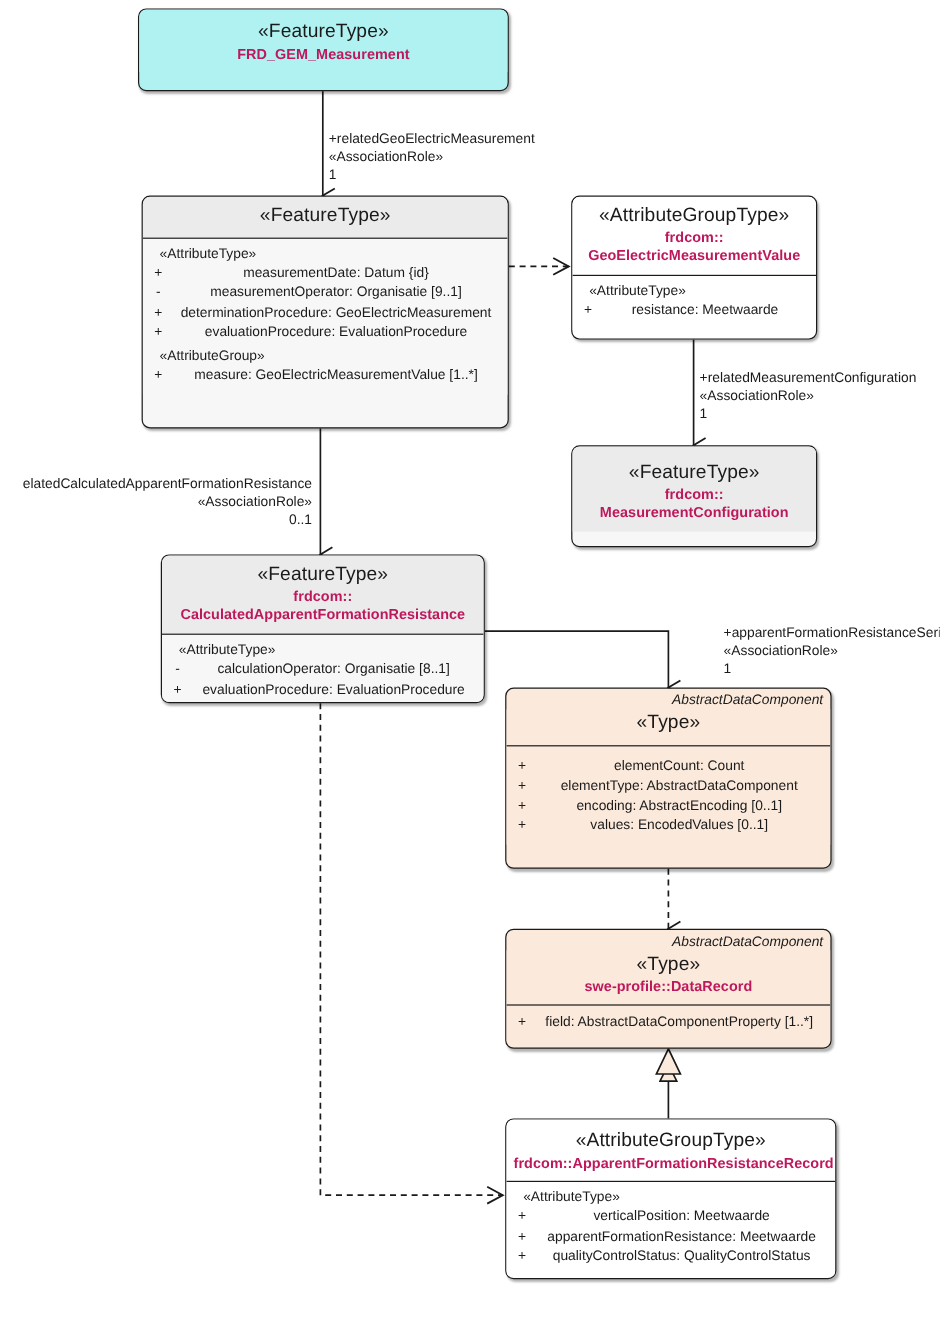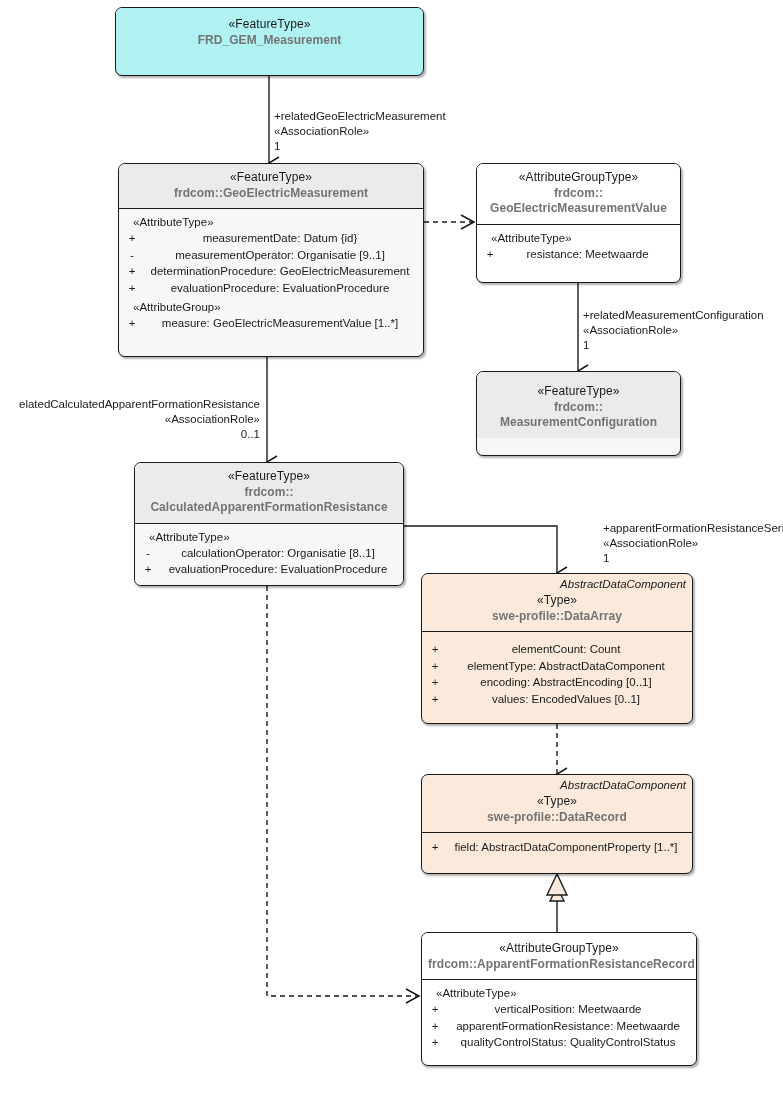--- a/index.html
+++ b/index.html
@@ -44,29 +44,29 @@
     padding: 6px 6px 7px 6px;
     text-align: center;
     line-height: 1.30;
   }
   .uml-body {
     box-sizing: border-box;
     border-top: 1.6px solid #1a1a1a;
     padding: 7px 4px 7px 4px;
   }
   .stereo {
-    font-size: 12px;
+    font-size: 16px;
     color: #1a1a1a;
     letter-spacing: 0.1px;
     white-space: nowrap;
   }
   .cname {
     font-size: 12px;
     font-weight: bold;
-    color: #737373;
+    color: #be185d;
     letter-spacing: 0.05px;
     white-space: nowrap;
   }
   .abstract-label {
     font-size: 11.5px;
     font-style: italic;
     color: #1a1a1a;
     text-align: right;
     padding: 4px 6px 1px 6px;
     white-space: nowrap;
@@ -200,21 +200,20 @@
   <div class="uml-box cyan" style="left:115px; top:7px; width:309px; height:69px;">
     <div class="uml-head" style="padding-top:9px;">
       <div class="stereo">«FeatureType»</div>
       <div class="cname">FRD_GEM_Measurement</div>
     </div>
   </div>
 
   <div class="uml-box ft" style="left:118px; top:163px; width:306px; height:194px;">
     <div class="uml-head">
       <div class="stereo">«FeatureType»</div>
-      <div class="cname">frdcom::GeoElectricMeasurement</div>
     </div>
     <div class="uml-body">
       <div class="attr-group-stereo">«AttributeType»</div>
       <div class="attr-row">
         <span class="attr-vis">+</span>
         <span class="attr-text">measurementDate: Datum {id}</span>
       </div>
       <div class="attr-row">
         <span class="attr-vis">-</span>
         <span class="attr-text">measurementOperator: Organisatie [9..1]</span>
@@ -274,21 +273,20 @@
         <span class="attr-vis">+</span>
         <span class="attr-text">evaluationProcedure: EvaluationProcedure</span>
       </div>
     </div>
   </div>
 
   <div class="uml-box peach" style="left:421px; top:573px; width:272px; height:151px;">
     <div class="abstract-label">AbstractDataComponent</div>
     <div class="uml-head" style="padding-top:2px;">
       <div class="stereo">«Type»</div>
-      <div class="cname">swe-profile::DataArray</div>
     </div>
     <div class="uml-body" style="padding-top:9px;">
       <div class="attr-row">
         <span class="attr-vis">+</span>
         <span class="attr-text">elementCount: Count</span>
       </div>
       <div class="attr-row">
         <span class="attr-vis">+</span>
         <span class="attr-text">elementType: AbstractDataComponent</span>
       </div>

